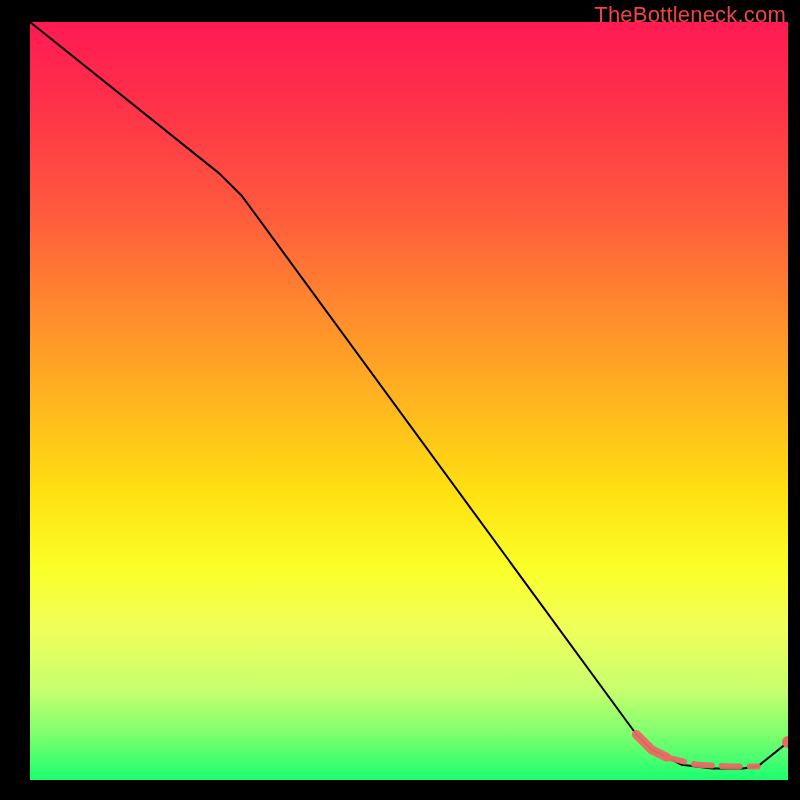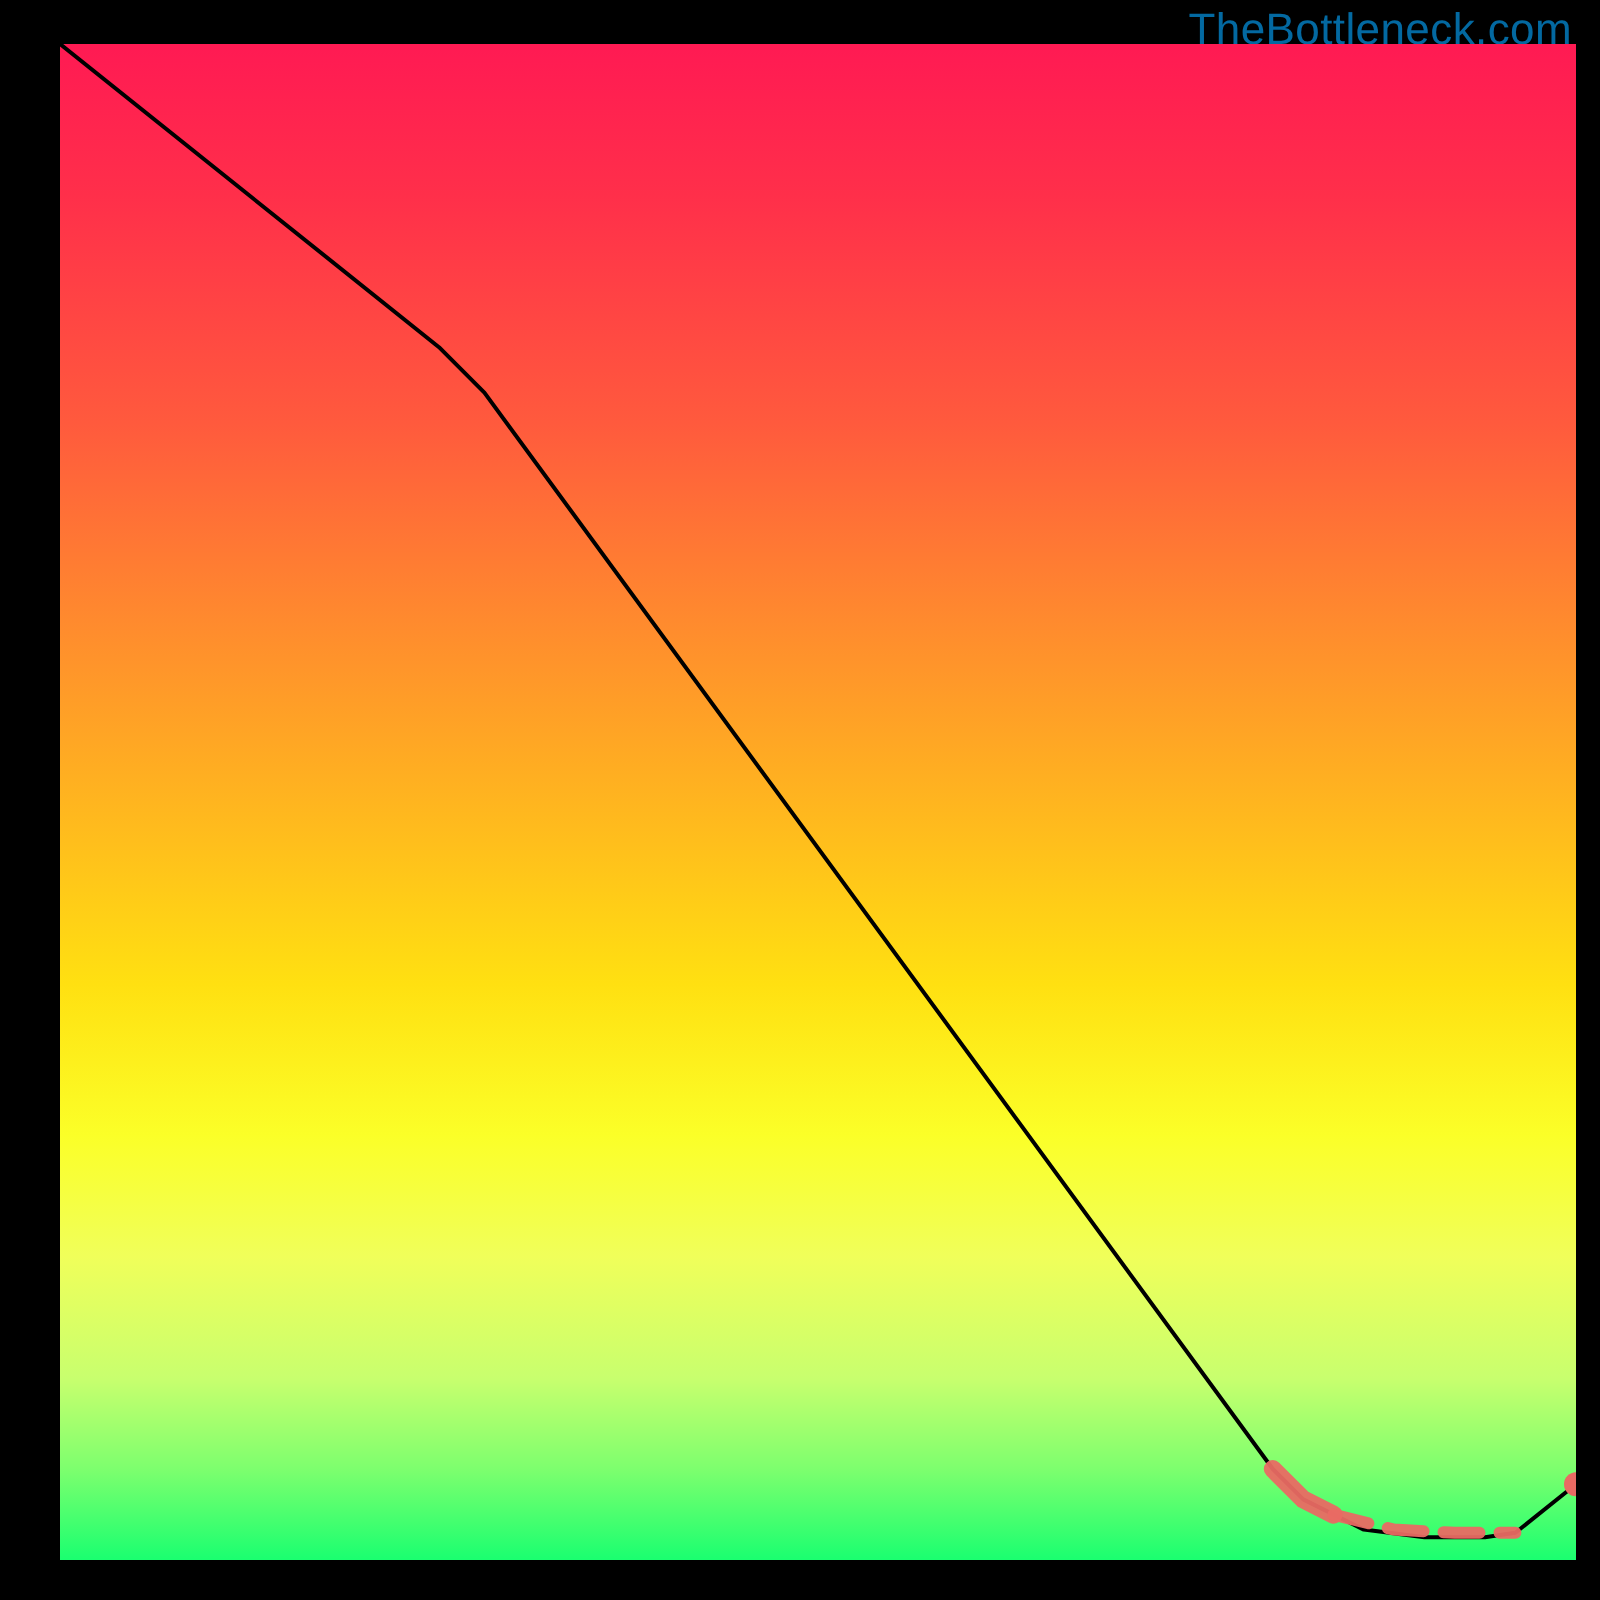--- a/index.html
+++ b/index.html
@@ -41,21 +41,21 @@
       #f0ff5a 80%,
       #c8ff6e 88%,
       #7dff6e 94%,
       #1aff70 100%
     );
   }
   .watermark {
     position: absolute;
     top: 2px;
     right: 14px;
-    color: #0369a1;
+    color: #ef4444;
     font-size: 22px;
     letter-spacing: 0.2px;
     user-select: none;
   }
   svg.overlay {
     position: absolute;
     inset: 0;
     width: 100%;
     height: 100%;
   }

